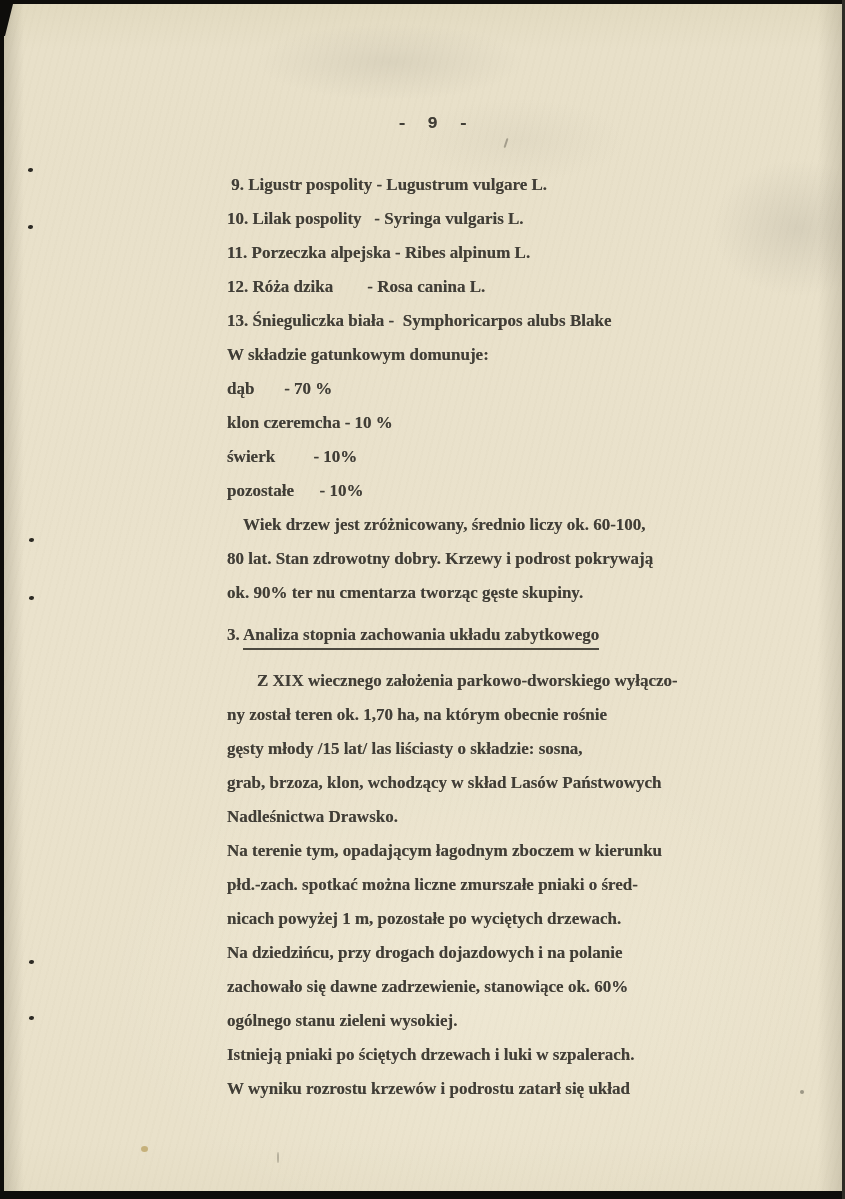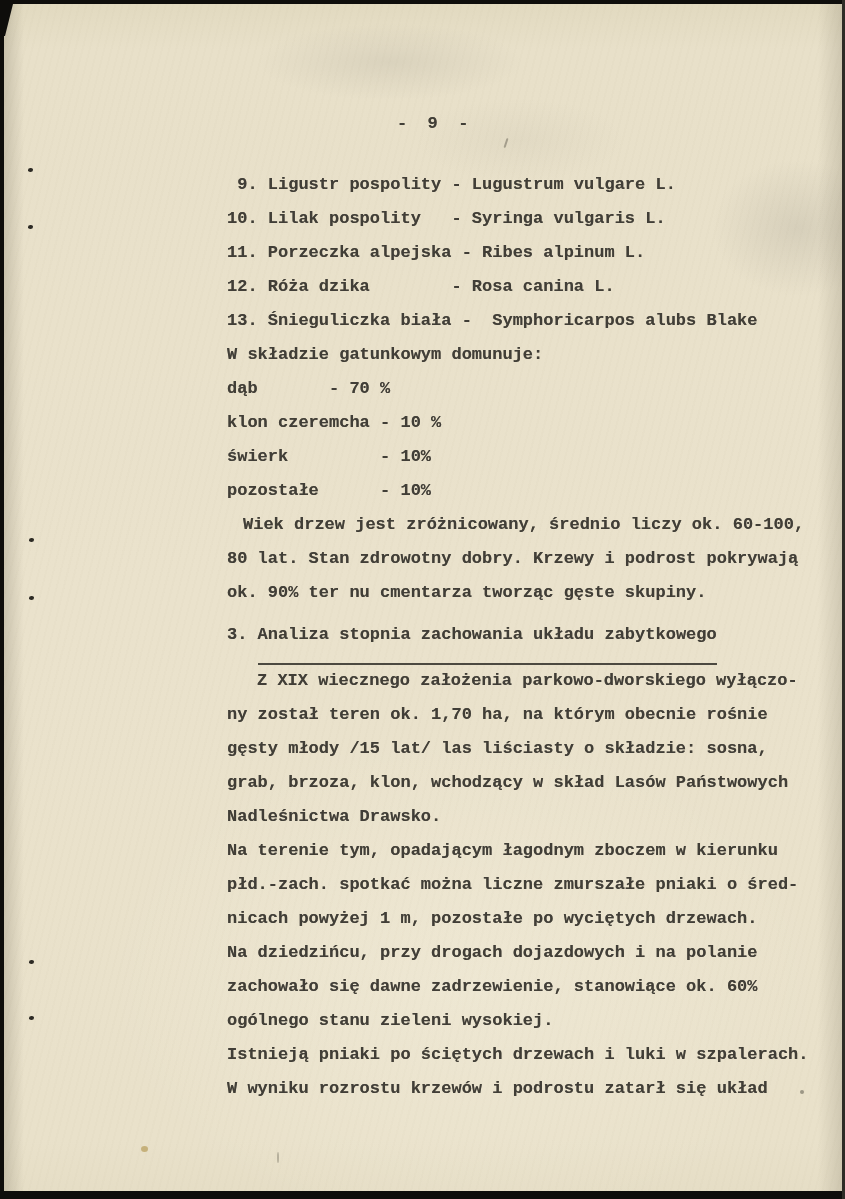--- a/index.html
+++ b/index.html
@@ -37,25 +37,25 @@
   .typed {
     color: #413e37;
     font-weight: 700;
     font-size: 17px;
     line-height: 34px;
     letter-spacing: 0;
     white-space: pre;
     text-shadow: 0 0 0.6px rgba(62,58,50,.55);
   }
   .page-number { position: absolute; left: 397px; top: 107px; }
-  .text-block  { position: absolute; left: 227px; top: 168px; }
+  .text-block  { position: absolute; left: 227px; top: 168px; font-family: Liberation Serif, serif; }
   .text-block .line { white-space: pre; }
   .text-block .u {
     border-bottom: 2px solid #4c4940;
-    padding-bottom: 19px;
+    padding-bottom: 4px;
   }
 
   
   .dot   { position: absolute; width: 5px; height: 4px; background: #2c2a24; border-radius: 50% 40% 50% 45%; }
   .speck { position: absolute; border-radius: 50%; }
   .speck-slash { position: absolute; width: 2px; height: 10px; background: rgba(90,86,74,.45);
                  transform: rotate(18deg); border-radius: 1px; }
 </style>
 </head>
 <body>

